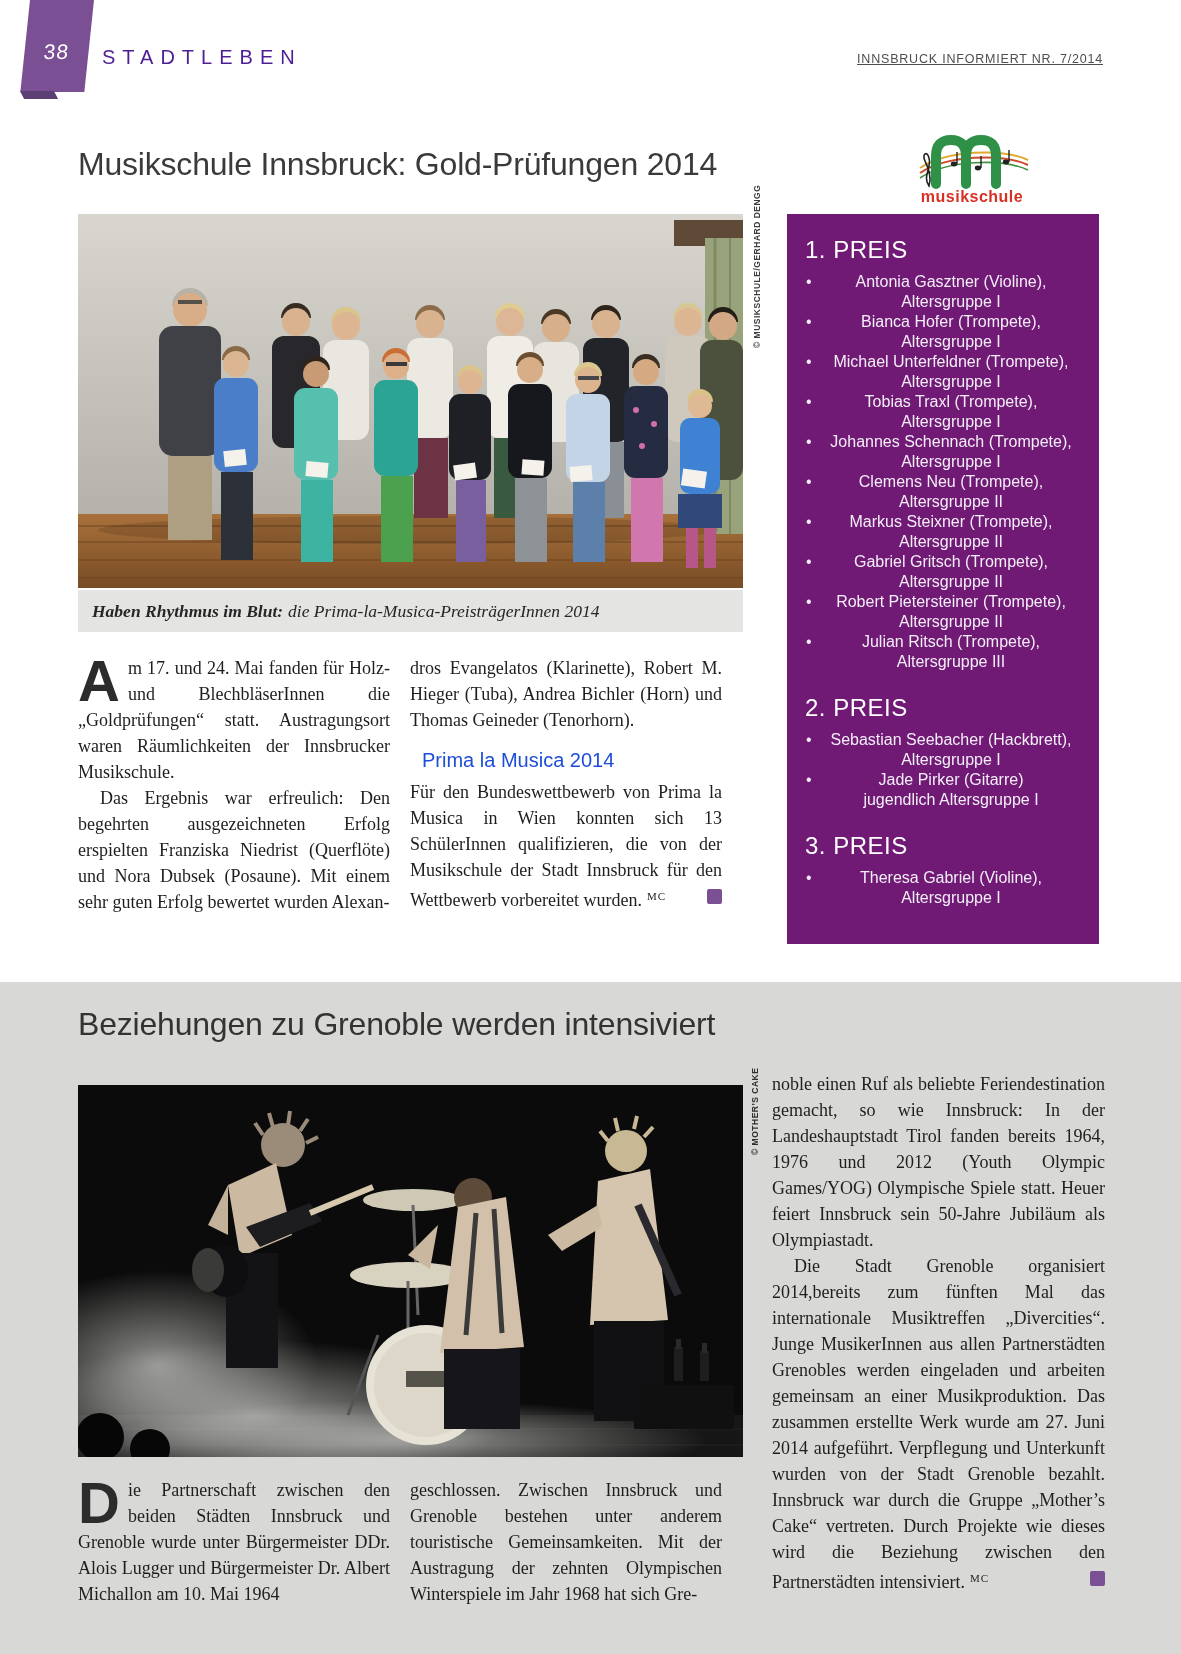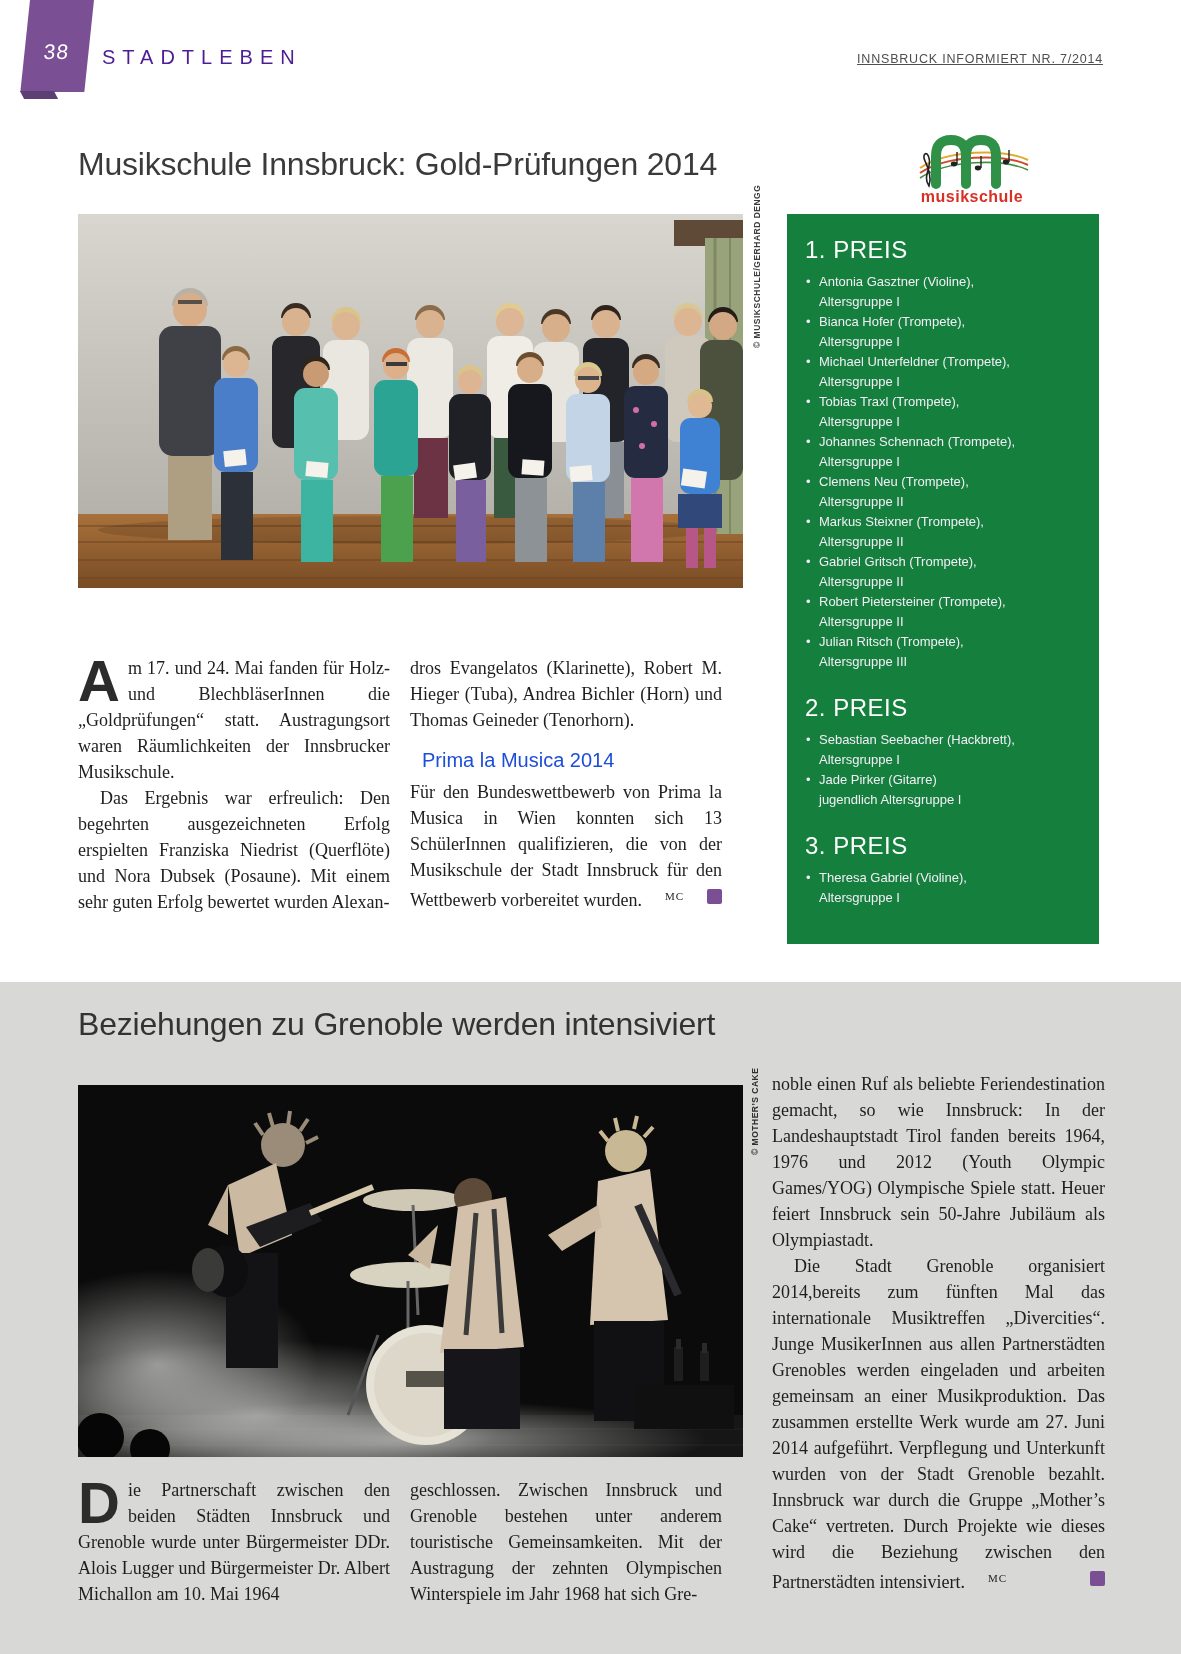--- a/index.html
+++ b/index.html
@@ -27,41 +27,41 @@
   .vcredit{position:absolute;font-size:8.5px;font-weight:bold;letter-spacing:0.5px;color:#3c3c3c;
        white-space:nowrap;transform:rotate(-90deg);transform-origin:0 0;}
   .vcredit1{left:752px;top:348px;}
   .vcredit2{left:750px;top:1155px;color:#2f2f2f;}
   .caption{position:absolute;left:78px;top:590px;width:665px;height:42px;background:#e4e4e2;
        display:flex;align-items:center;box-sizing:border-box;padding-left:14px;
        font-family:"Liberation Serif",serif;font-style:italic;font-size:17.5px;color:#262626;}
   .caption b{font-weight:bold;margin-right:5px;}
 
   
-  .prizes{position:absolute;left:787px;top:214px;width:312px;height:730px;background:#15803d;
+  .prizes{position:absolute;left:787px;top:214px;width:312px;height:730px;background:#701a75;
        box-sizing:border-box;padding:22px 16px 12px 18px;color:#ffffff;}
   .prize-group{margin-bottom:22px;}
   .prize-title{font-size:24px;font-weight:normal;letter-spacing:0.5px;margin:0 0 8px 0;color:#fff;}
-  .prize-list{list-style:none;margin:0;padding:0;font-size:13px;line-height:20px;color:#f3eef7;}
+  .prize-list{list-style:none;margin:0;padding:0;font-size:16px;line-height:20px;color:#f3eef7;text-align:center;}
   .prize-list li{position:relative;padding-left:14px;}
   .prize-list li::before{content:"•";position:absolute;left:1px;top:0;}
   .prize-list .pl1,.prize-list .pl2{display:block;}
 
   
   .bodycol{position:absolute;width:312px;font-family:"Liberation Serif",serif;font-size:18px;
        line-height:26px;color:#1e1e1e;text-align:justify;}
   .a1c1{left:78px;top:655px;}
   .a1c2{left:410px;top:655px;}
   .bodycol p{margin:0;}
   .bodycol p.indent{text-indent:22px;}
   .dropcap{float:left;font-family:"Liberation Sans",sans-serif;font-weight:bold;font-size:58px;
        line-height:46px;padding:3px 8px 0 0;color:#2c2c2c;}
   .subhead{font-family:"Liberation Sans",sans-serif;color:#1d4ed8;font-size:20px;
        margin:14px 0 6px 12px;font-weight:normal;text-align:left;}
-  .byline{font-size:11px;letter-spacing:1px;vertical-align:6px;margin-left:23px;
+  .byline{font-size:11px;letter-spacing:1px;vertical-align:6px;margin-left:5px;
        font-family:"Liberation Serif",serif;}
   .endsq{float:right;width:15px;height:15px;background:#7b4f94;border-radius:2px;margin-top:6px;}
 
   
   .band2{position:absolute;left:0;top:982px;width:1181px;height:672px;background:#d8d8d6;}
   .title2{position:absolute;left:78px;top:1006px;width:760px;font-size:32px;color:#333333;
        letter-spacing:-0.2px;font-weight:normal;margin:0;}
   .photo2{position:absolute;left:78px;top:1085px;width:665px;height:372px;overflow:hidden;}
   .a2c1{left:78px;top:1477px;}
   .a2c2{left:410px;top:1477px;}
@@ -232,20 +232,24 @@
          <rect x="602" y="204" width="40" height="76" rx="10" fill="#3f82d4"></rect>
          <rect x="600" y="280" width="44" height="34" fill="#31497a"></rect>
          <rect x="608" y="314" width="12" height="40" fill="#b65787"></rect>
           <rect x="626" y="314" width="12" height="40" fill="#b65787"></rect>
          <rect x="604" y="256" width="24" height="17" fill="#f4f2ea" transform="rotate(8 616 264)"></rect>
         </g>
     </svg>
   </div>
   <div class="vcredit vcredit1">© MUSIKSCHULE/GERHARD DENGG</div>
 
+  <div class="caption">
+    <b>Haben Rhythmus im Blut:</b>
+    <span>die Prima-la-Musica-PreisträgerInnen 2014</span>
+  </div>
 
   <div class="prizes">
     <div class="prize-group">
       <h2 class="prize-title">1. PREIS</h2>
       <ul class="prize-list">
 
       <li>
             <span class="pl1">Antonia Gasztner (Violine),</span>
             <span class="pl2">Altersgruppe I</span>
           </li>

